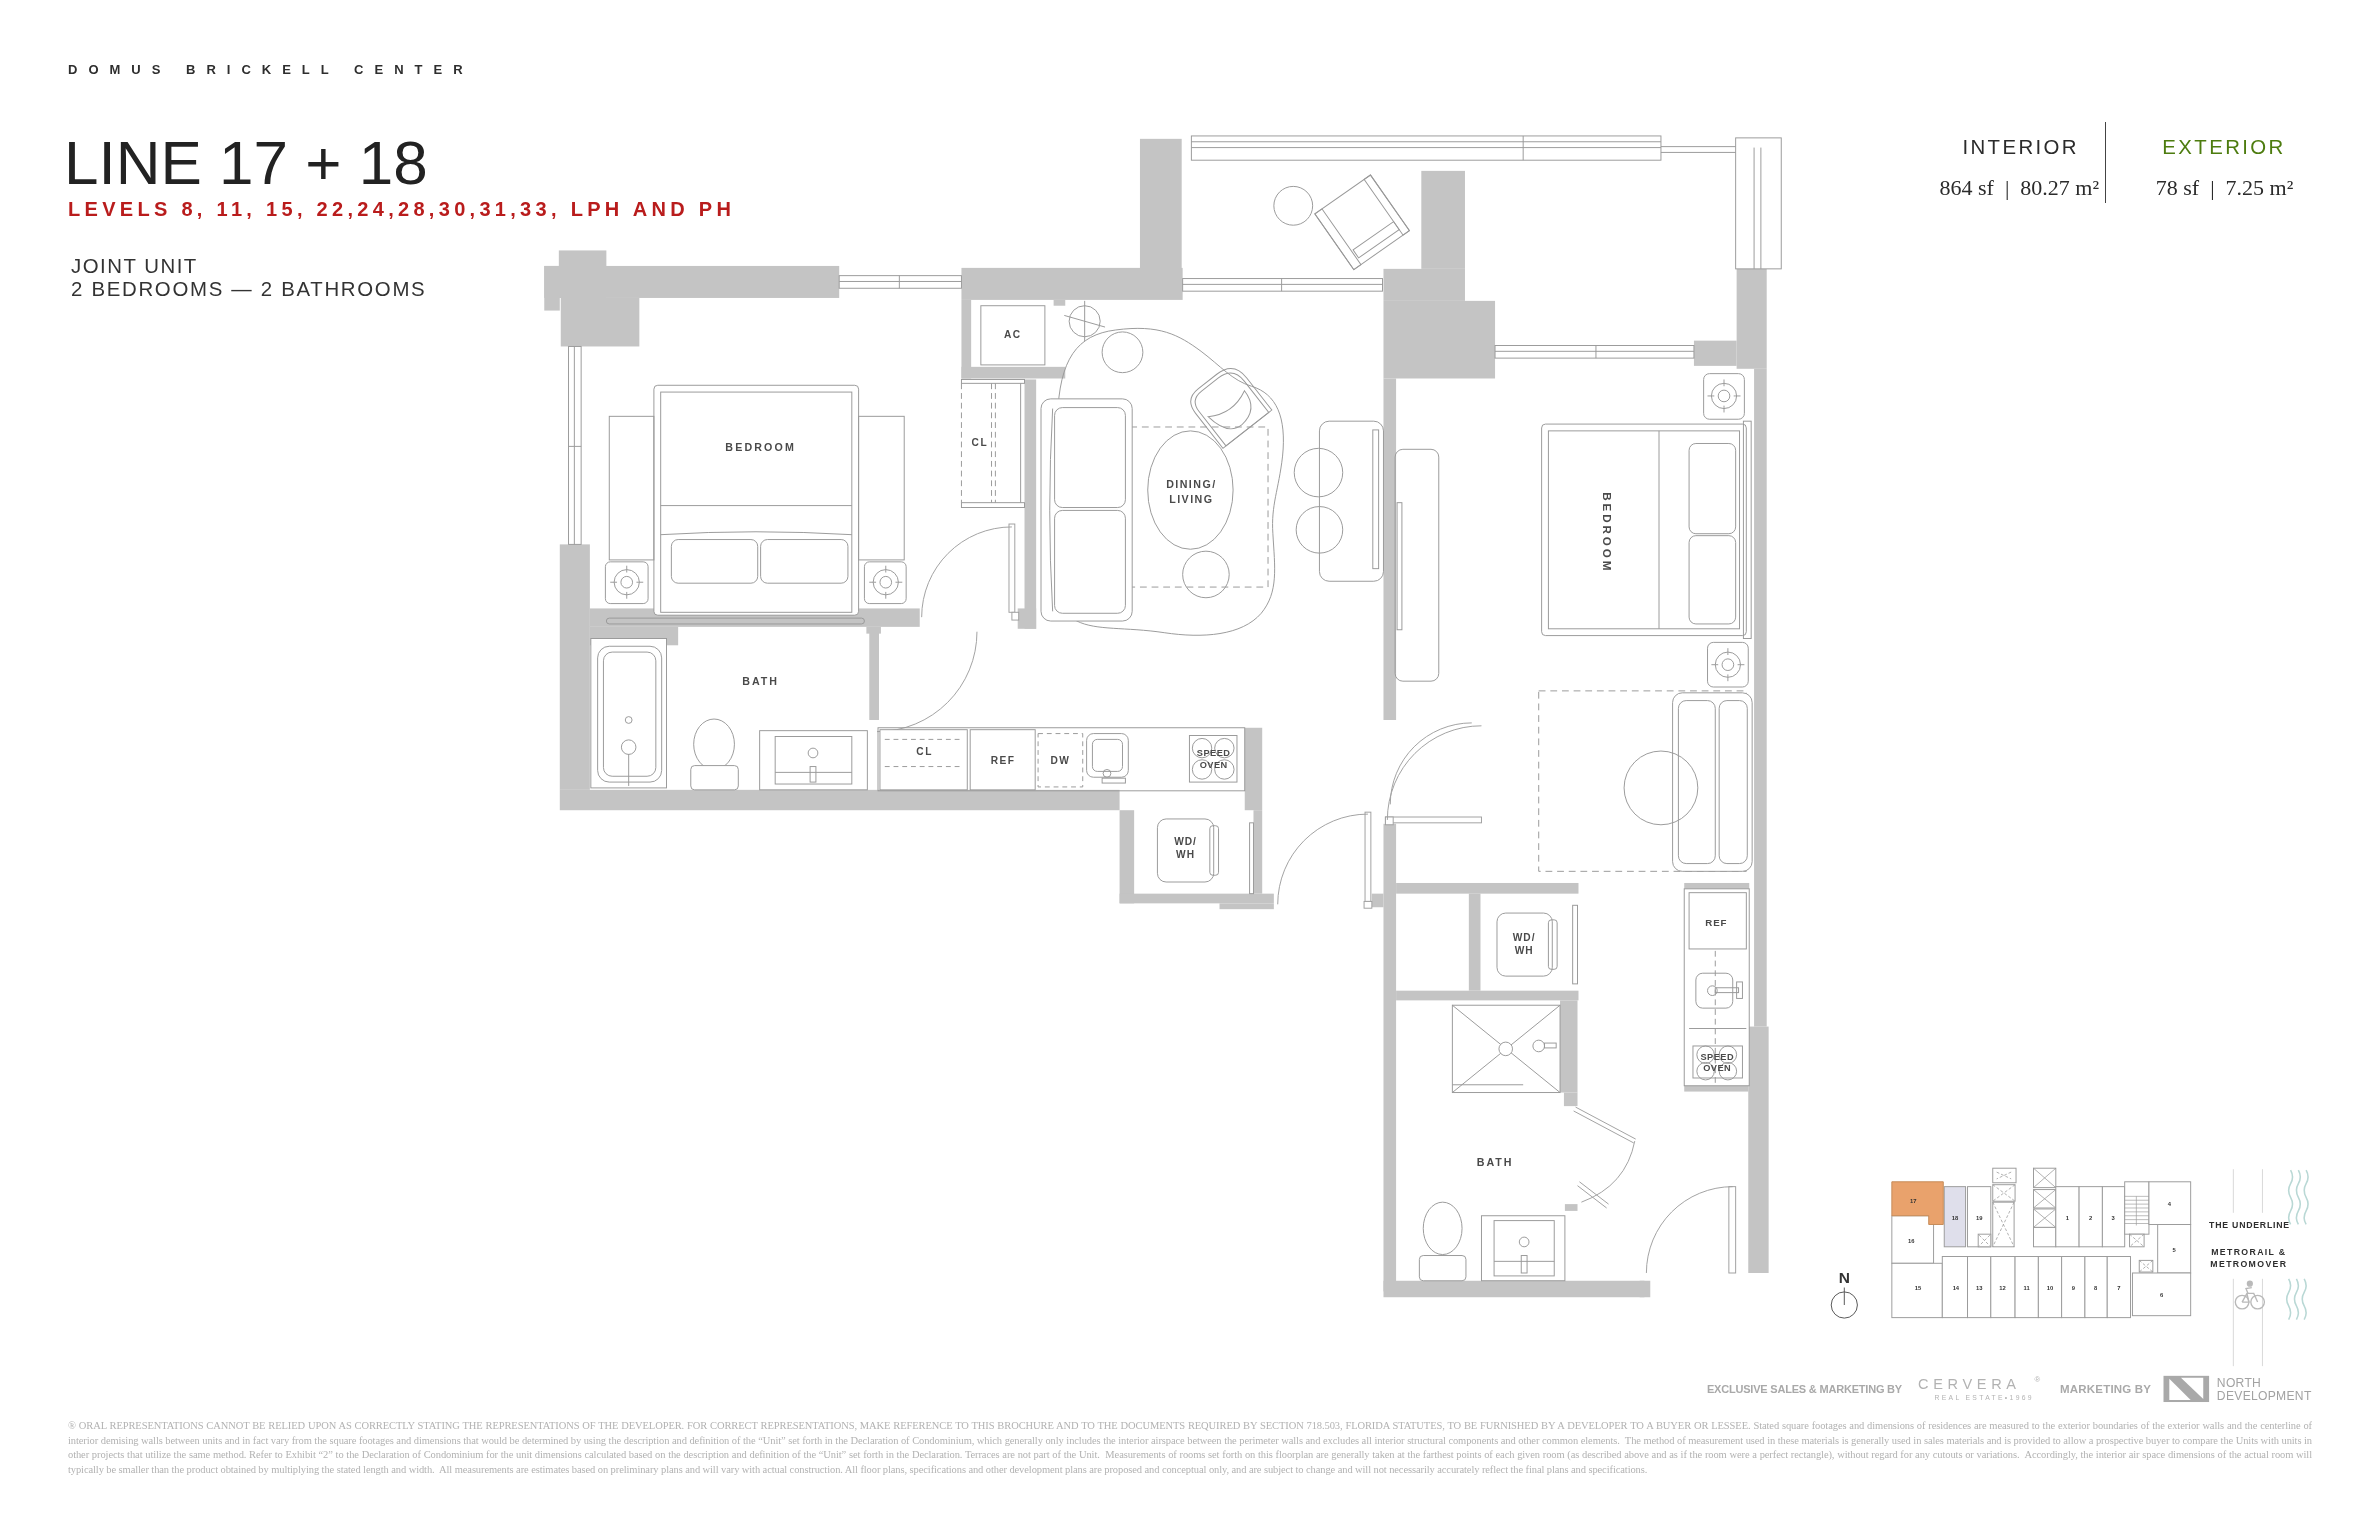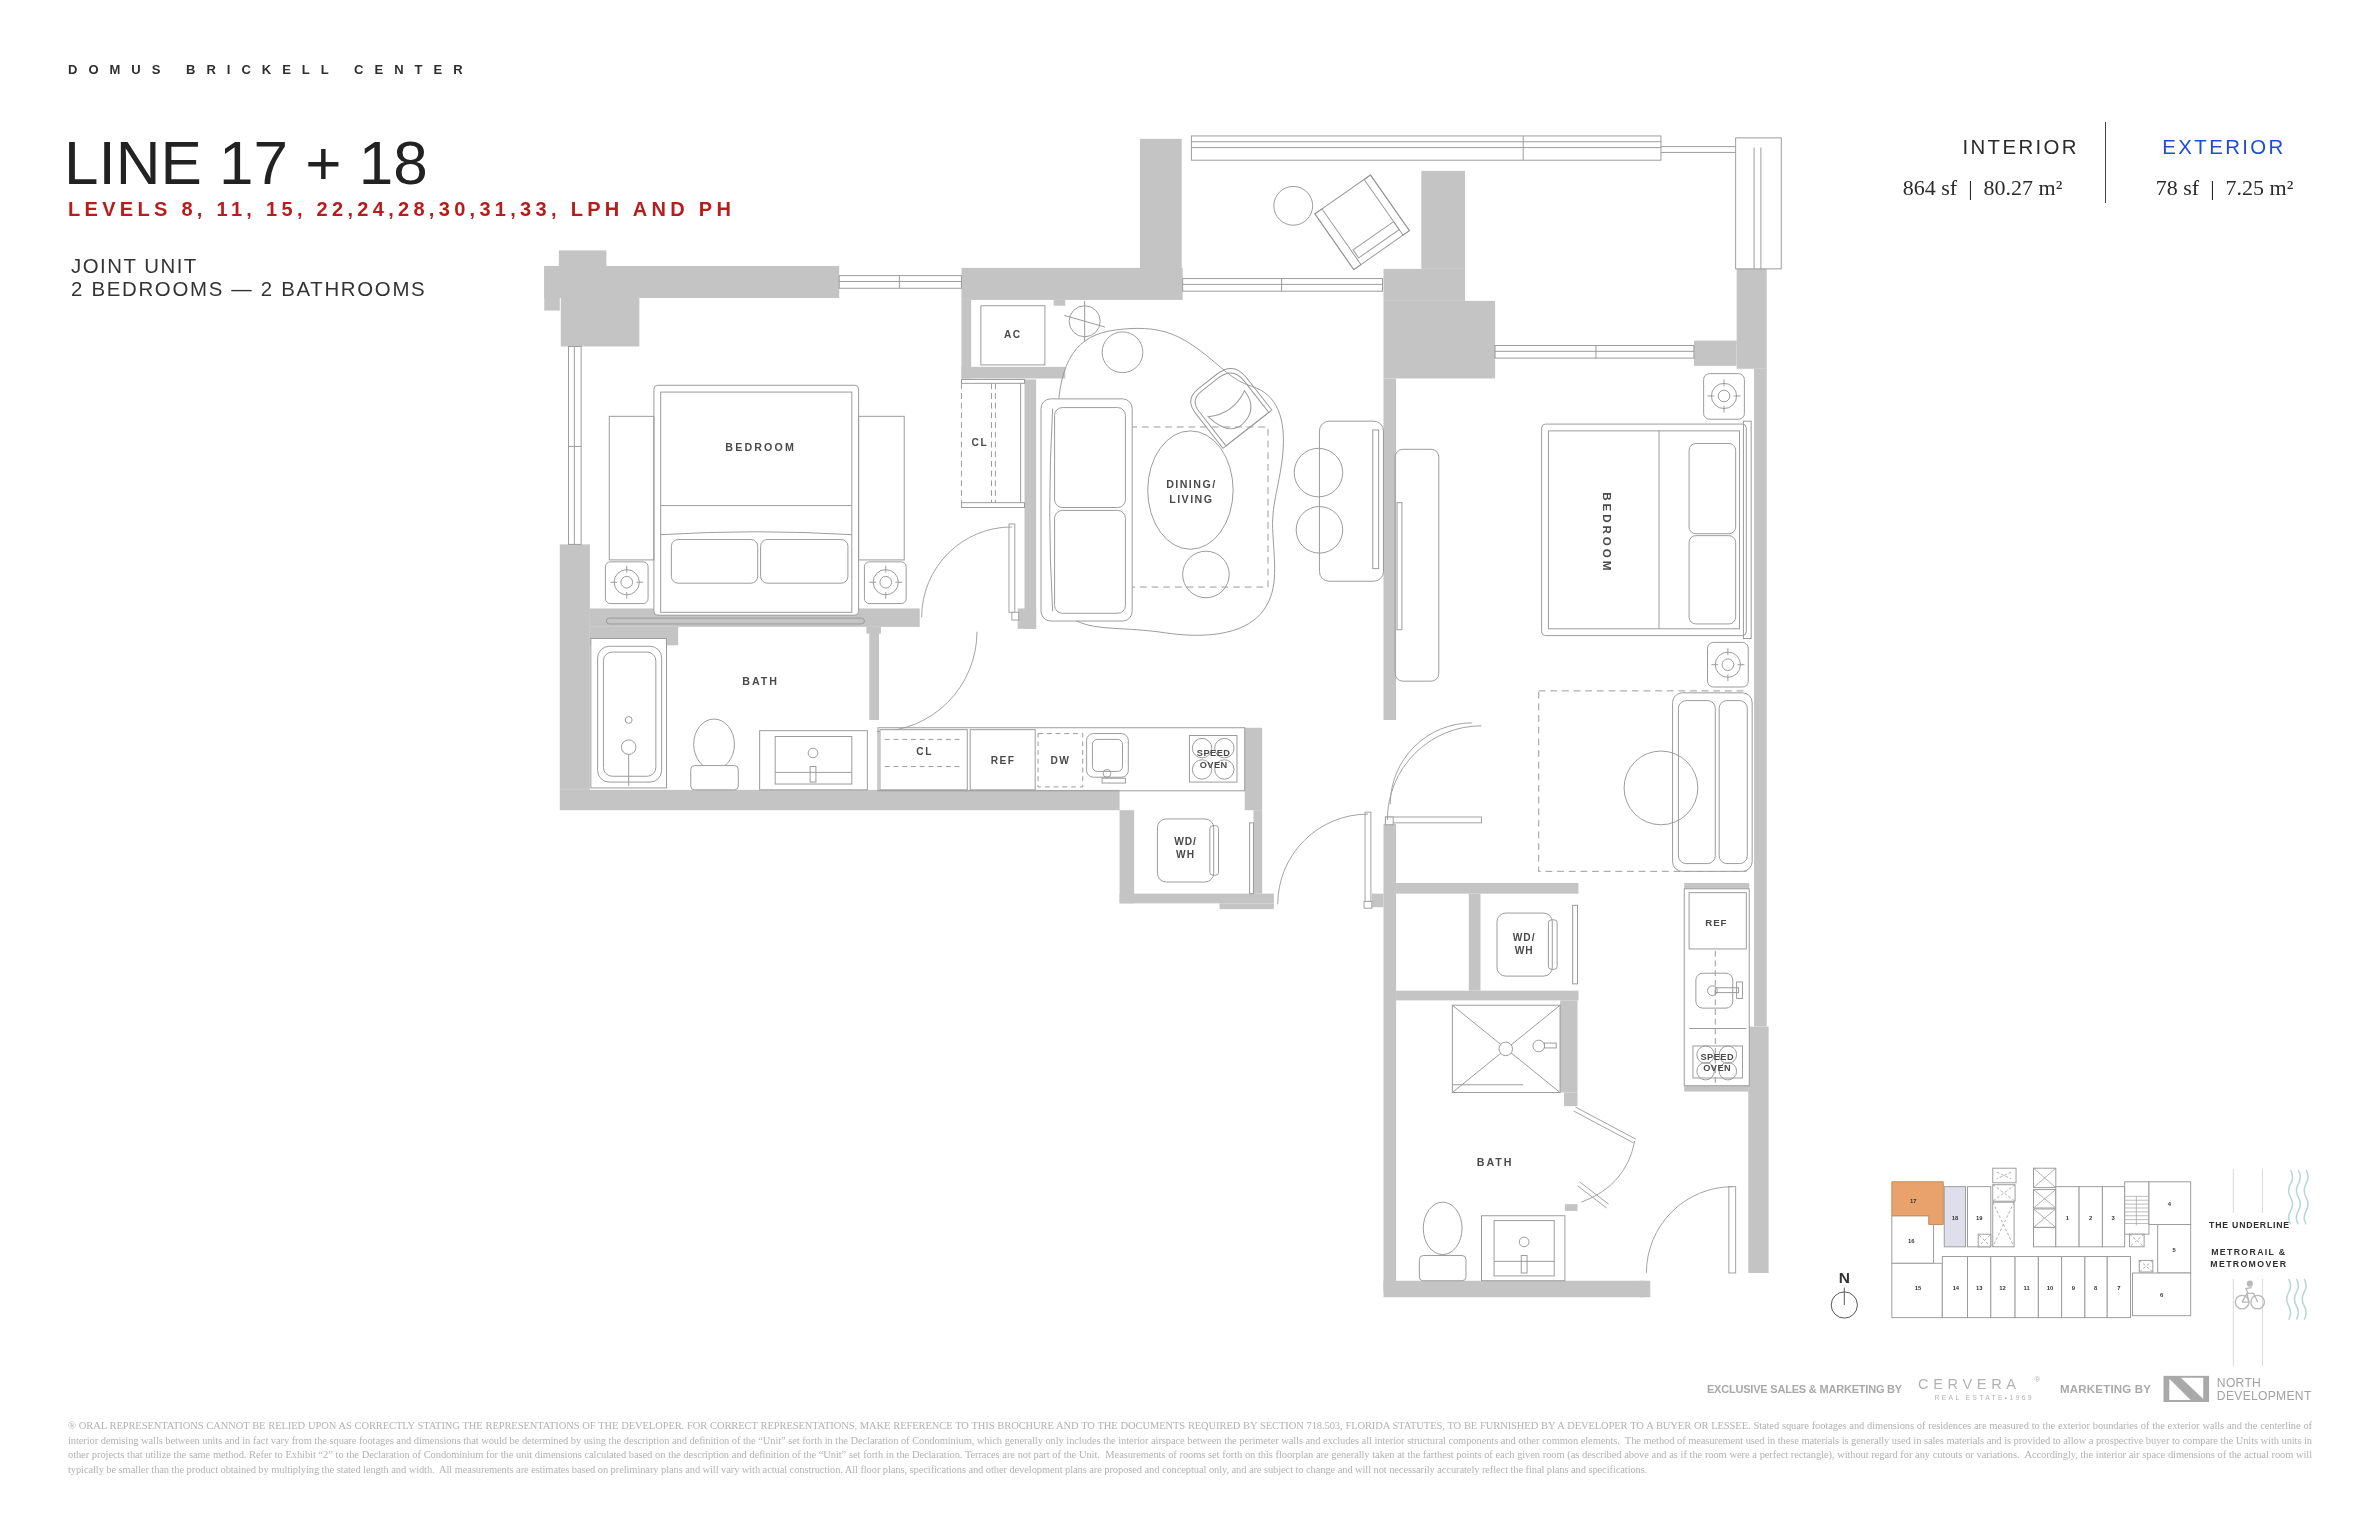--- a/index.html
+++ b/index.html
@@ -15,25 +15,25 @@
 
 <div class="abs" style="left:64px;top:127px;font-size:62px;font-weight:400;letter-spacing:0px;color:#222222;">LINE 17 + 18</div>
 
 <div class="abs" style="left:68px;top:198px;font-size:20px;font-weight:600;letter-spacing:4.3px;color:#b91c1c;">LEVELS 8, 11, 15, 22,24,28,30,31,33, LPH AND PH</div>
 
 <div class="abs" style="left:71px;top:255px;font-size:20.4px;font-weight:400;letter-spacing:1.5px;color:#333333;">JOINT UNIT</div>
 
 <div class="abs" style="left:71px;top:278px;font-size:20.4px;font-weight:400;letter-spacing:1.7px;color:#333333;">2 BEDROOMS — 2 BATHROOMS</div>
 
 <div class="abs" style="left:1885px;top:136px;width:194px;text-align:right;font-size:20.4px;font-weight:500;letter-spacing:2.4px;color:#2b2b2b;">INTERIOR</div>
-<div class="abs serif" style="left:1866px;top:175px;width:233px;text-align:center;font-size:22px;color:#2b2b2b;">864 sf&nbsp;&nbsp;|&nbsp;&nbsp;80.27 m²</div>
+<div class="abs serif" style="left:1866px;top:175px;width:233px;text-align:right;font-size:22px;color:#2b2b2b;">864 sf&nbsp;&nbsp;|&nbsp;&nbsp;80.27 m²</div>
 
 <div class="abs" style="left:2105px;top:122px;width:1px;height:81px;background:#444444;"></div>
 
-<div class="abs" style="left:2127px;top:136px;width:194px;text-align:center;font-size:20.4px;font-weight:500;letter-spacing:2.4px;color:#1d4ed8;">EXTERIOR</div>
+<div class="abs" style="left:2127px;top:136px;width:194px;text-align:center;font-size:20.4px;font-weight:500;letter-spacing:2.4px;color:#4d7c0f;">EXTERIOR</div>
 <div class="abs serif" style="left:2108px;top:175px;width:233px;text-align:center;font-size:22px;color:#2b2b2b;">78 sf&nbsp;&nbsp;|&nbsp;&nbsp;7.25 m²</div>
 
 <svg class="abs" style="left:0;top:0;" width="2375" height="1537" viewBox="0 0 2448 1584">
   <g id="plan" fill="none" stroke="none">
 
     <g fill="#c4c4c4">
       <rect x="561" y="274" width="16" height="46"></rect>
       <rect x="576" y="258" width="49" height="49"></rect>
       <rect x="561" y="274" width="304" height="33"></rect>
       <rect x="578" y="307" width="81" height="50"></rect>

